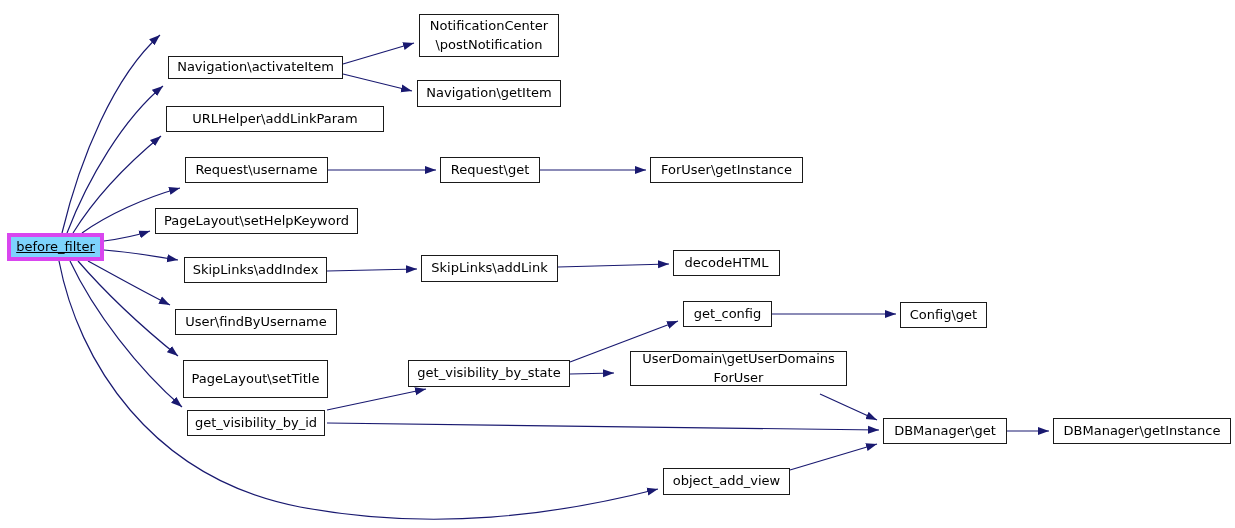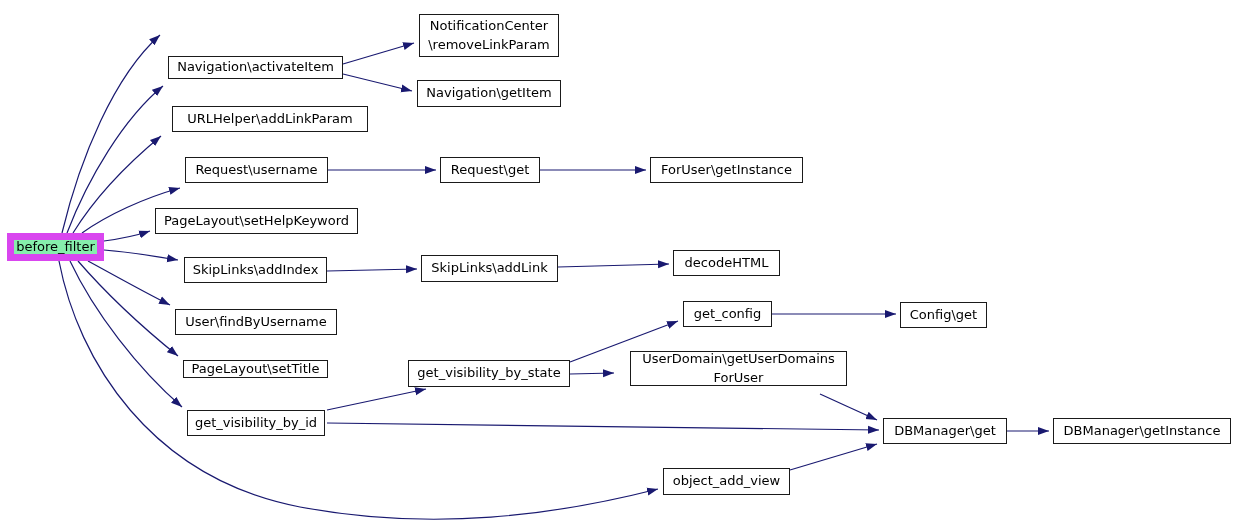--- a/index.html
+++ b/index.html
@@ -20,22 +20,23 @@
     font-size:13px;
     line-height:1.4;
     display:flex;
     align-items:center;
     justify-content:center;
     text-align:center;
     white-space:pre-line;
     cursor:pointer;
   }
   .node.current{
-    background:#86efac;
-    border:7px solid #d946ef;
+    background:#7dd3fc;
+    border:4px solid #d946ef;
+    text-decoration:underline;
   }
   .edge{
     fill:none;
     stroke:#191970;
     stroke-width:1.2;
   }
 </style>
 </head>
 <body>
 
@@ -69,32 +70,32 @@
     <path class="edge" marker-end="url(#arrow)" d="M 570,374 L 614,373"></path>
     <path class="edge" marker-end="url(#arrow)" d="M 772,314 L 896,314"></path>
     <path class="edge" marker-end="url(#arrow)" d="M 820,394 L 877,420"></path>
     <path class="edge" marker-end="url(#arrow)" d="M 790,470 L 877,444"></path>
     <path class="edge" marker-end="url(#arrow)" d="M 1007,431 L 1049,431"></path>
   </svg>
 
   <div class="node current" style="left:7px;top:233px;width:97px;height:28px">before_filter</div>
   <div class="node" style="left:168px;top:56px;width:175px;height:23px">Navigation\activateItem</div>
   <div class="node" style="left:419px;top:14px;width:140px;height:43px">NotificationCenter
-\removeLinkParam</div>
+\postNotification</div>
   <div class="node" style="left:417px;top:80px;width:144px;height:27px">Navigation\getItem</div>
-  <div class="node" style="left:172px;top:106px;width:196px;height:26px">URLHelper\addLinkParam</div>
+  <div class="node" style="left:166px;top:106px;width:218px;height:26px">URLHelper\addLinkParam</div>
   <div class="node" style="left:185px;top:157px;width:143px;height:26px">Request\username</div>
   <div class="node" style="left:440px;top:157px;width:100px;height:26px">Request\get</div>
   <div class="node" style="left:650px;top:157px;width:153px;height:26px">ForUser\getInstance</div>
   <div class="node" style="left:155px;top:208px;width:203px;height:26px">PageLayout\setHelpKeyword</div>
   <div class="node" style="left:184px;top:257px;width:143px;height:26px">SkipLinks\addIndex</div>
   <div class="node" style="left:421px;top:255px;width:137px;height:27px">SkipLinks\addLink</div>
   <div class="node" style="left:673px;top:250px;width:107px;height:26px">decodeHTML</div>
   <div class="node" style="left:175px;top:309px;width:162px;height:26px">User\findByUsername</div>
-  <div class="node" style="left:183px;top:360px;width:145px;height:18px">PageLayout\setTitle</div>
+  <div class="node" style="left:183px;top:360px;width:145px;height:38px">PageLayout\setTitle</div>
   <div class="node" style="left:187px;top:410px;width:138px;height:26px">get_visibility_by_id</div>
   <div class="node" style="left:408px;top:360px;width:162px;height:27px">get_visibility_by_state</div>
   <div class="node" style="left:683px;top:301px;width:89px;height:26px">get_config</div>
   <div class="node" style="left:900px;top:302px;width:87px;height:26px">Config\get</div>
   <div class="node" style="left:630px;top:351px;width:217px;height:35px">UserDomain\getUserDomains
 ForUser</div>
   <div class="node" style="left:883px;top:418px;width:124px;height:26px">DBManager\get</div>
   <div class="node" style="left:1053px;top:418px;width:178px;height:26px">DBManager\getInstance</div>
   <div class="node" style="left:663px;top:468px;width:127px;height:27px">object_add_view</div>
 

